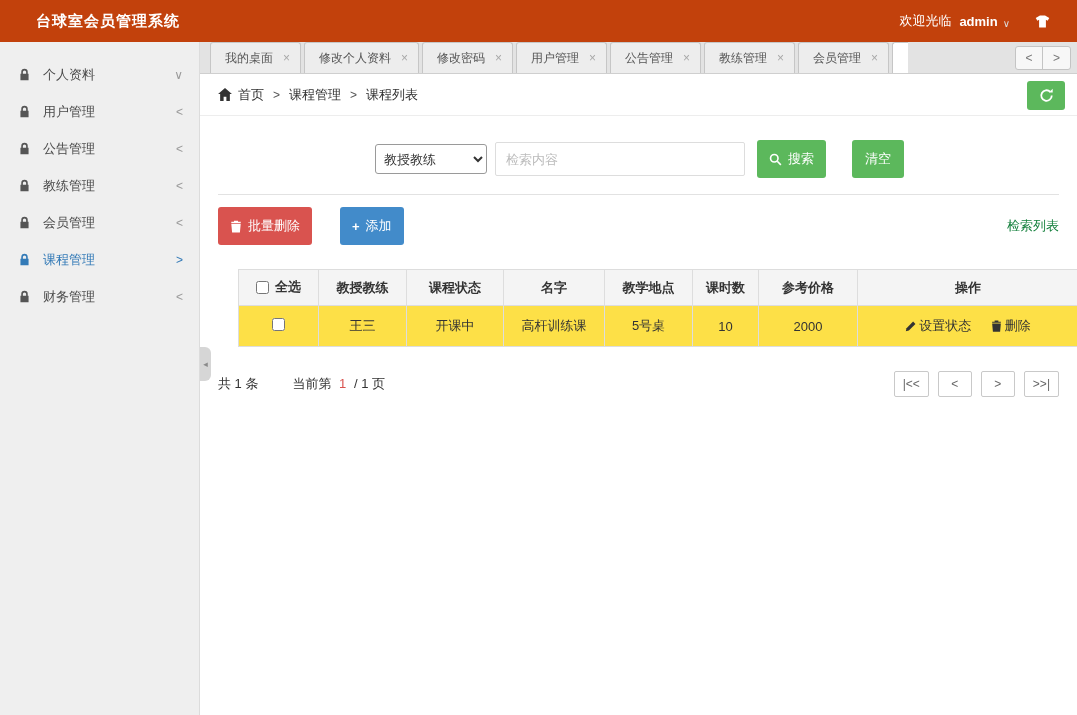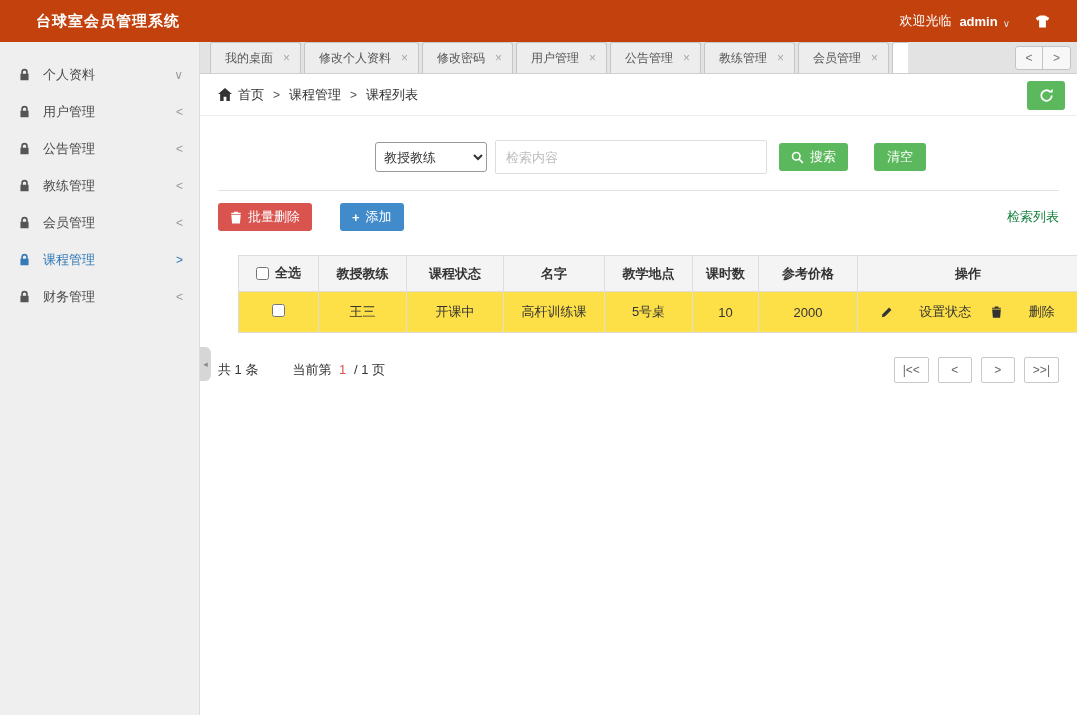--- a/index.html
+++ b/index.html
@@ -85,27 +85,27 @@
   }
 
   
   .search-row { margin-top: 24px; display: flex; align-items: center; padding-left: 175px; }
   .filter-select {
     width: 112px; height: 30px; font-size: 13px; color: #333;
     border: 1px solid #9a9a9a; border-radius: 3px; background: #fff;
     font-family: "Liberation Sans", sans-serif; padding: 0 4px;
   }
   .search-input {
-    width: 272px; height: 34px; margin-left: 8px;
+    width: 250px; height: 34px; margin-left: 8px;
     border: 1px solid #ddd; border-radius: 2px; padding: 0 10px;
     font-size: 13px; color: #333; font-family: "Liberation Sans", sans-serif;
   }
   .search-input::placeholder { color: #bbb; }
   .btn { border: none; border-radius: 3px; cursor: pointer; color: #fff; font-size: 13px;
-         display: inline-flex; align-items: center; height: 28px; padding: 0 12px;
+         display: inline-flex; align-items: center; height: 38px; padding: 0 12px;
          font-family: "Liberation Sans", sans-serif; }
   .btn .b-ic { display: flex; margin-right: 6px; }
   .btn-green { background: #5cb85c; }
   .btn-search { margin-left: 12px; }
   .btn-clear { margin-left: 26px; padding: 0 13px; }
 
   
   .toolbar-panel {
     margin: 16px 18px 0; border-top: 1px solid #e2e2e2; padding-top: 12px;
     display: flex; align-items: center;
@@ -118,21 +118,21 @@
   .table-wrap { margin: 24px 18px 0; }
   table { width: 100%; border-collapse: collapse; font-size: 13px; color: #333; table-layout: fixed; margin-left: 20px; }
   th, td { border: 1px solid #ddd; text-align: center; vertical-align: middle; }
   th { background: #f4f4f4; height: 36px; font-weight: bold; }
   td { height: 41px; background: #fde047; }
   .col-check { width: 80px; } .col-coach { width: 88px; } .col-status { width: 97px; }
   .col-name { width: 101px; } .col-loc { width: 88px; } .col-hours { width: 66px; }
   .col-price { width: 99px; }
   .th-check { display: inline-flex; align-items: center; }
   .th-check input { margin-right: 6px; }
-  .op-link { display: inline-flex; align-items: center; cursor: pointer; color: #333; gap: 24px; }
+  .op-link { display: inline-flex; align-items: center; cursor: pointer; color: #333; }
   .op-link .o-ic { display: flex; margin-right: 3px; }
   .op-link + .op-link { margin-left: 16px; }
 
   
   .footer-row { margin: 24px 18px 0; display: flex; align-items: center; font-size: 13px; color: #333; }
   .cur-group { margin-left: 34px; }
   .cur-group .cur-page { color: #d9534f; margin: 0 4px; }
   .pager { margin-left: auto; display: flex; }
   .page-btn {
     min-width: 34px; height: 26px; margin-left: 9px; padding: 0 8px;

